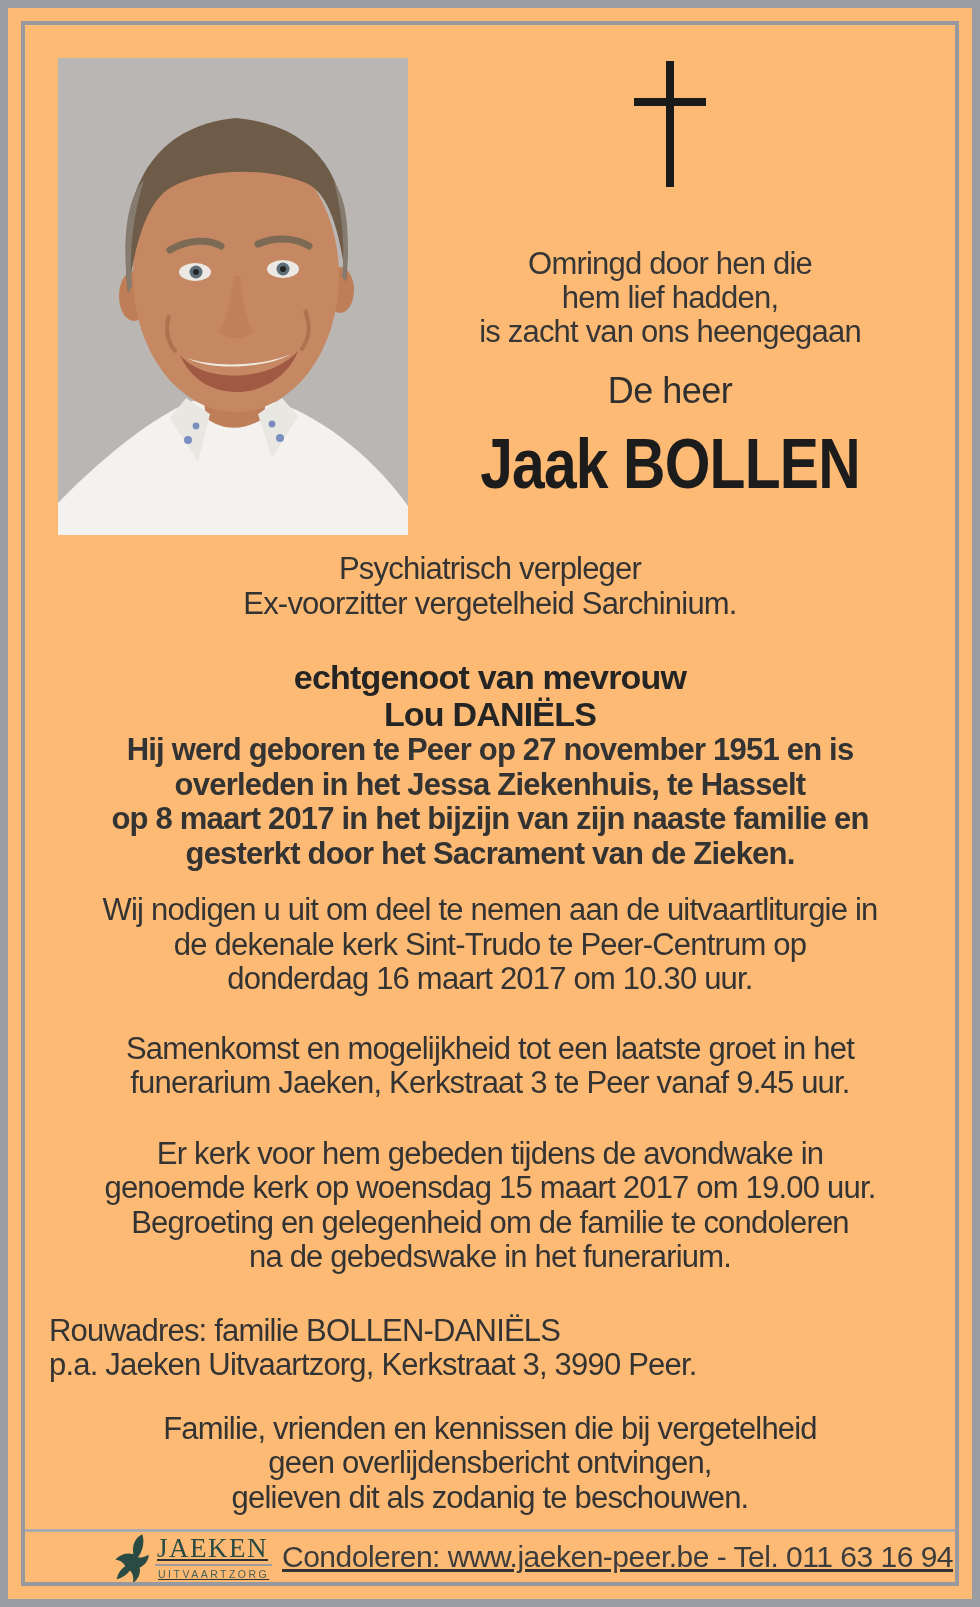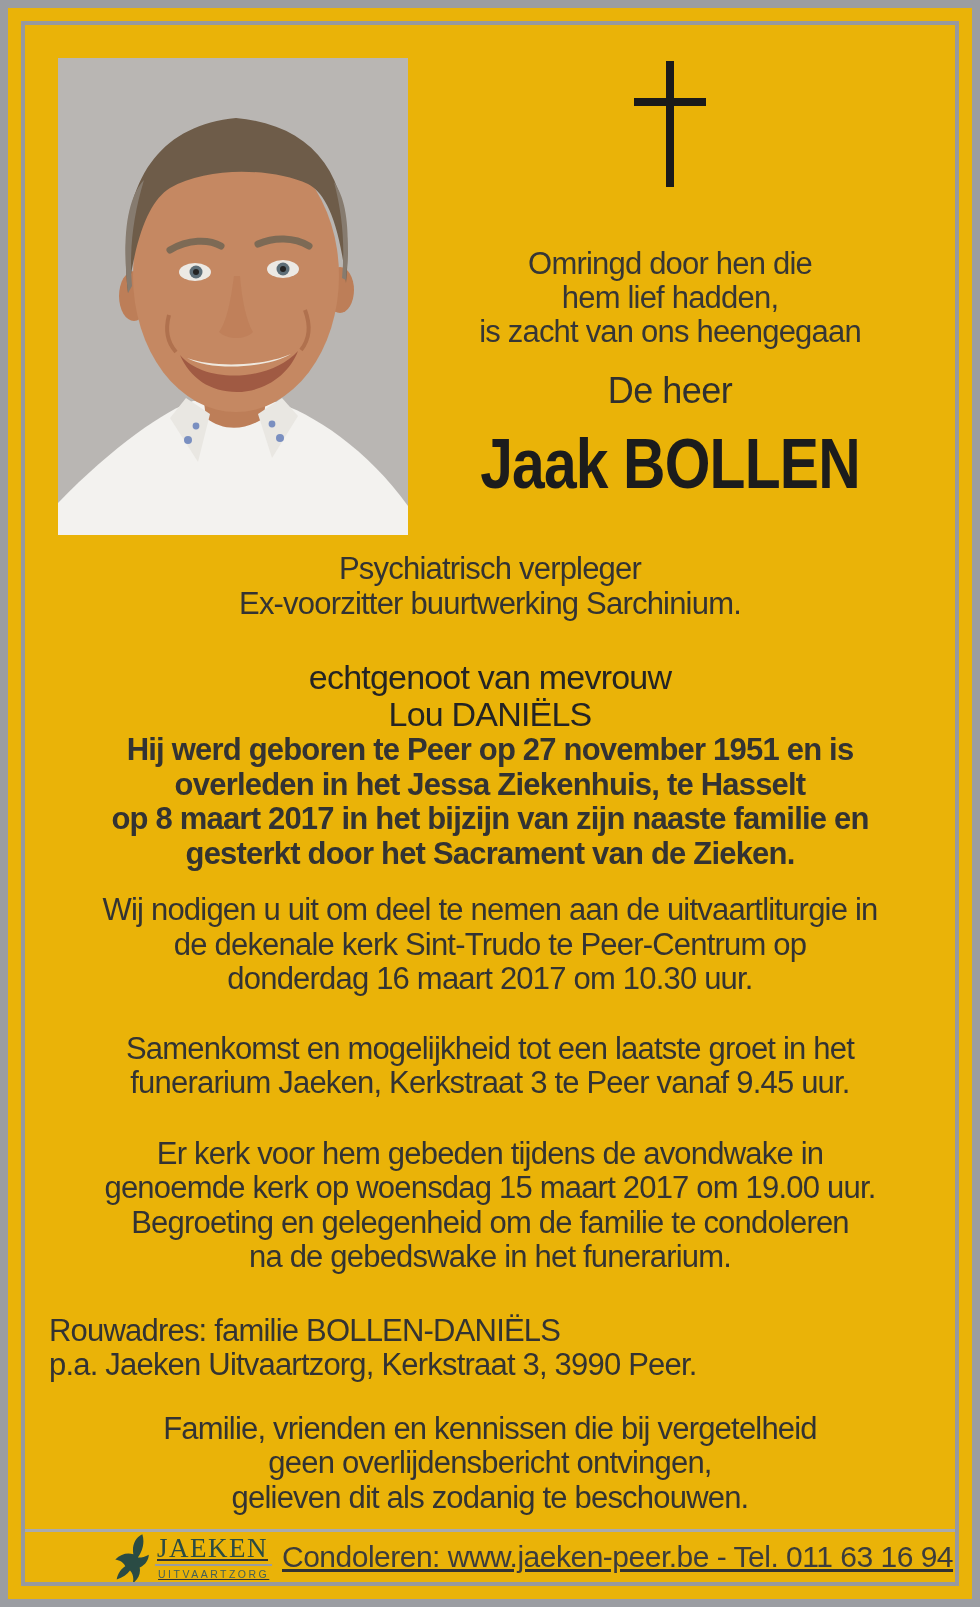--- a/index.html
+++ b/index.html
@@ -3,21 +3,21 @@
 <meta charset="utf-8">
 <style>
   * { margin: 0; padding: 0; box-sizing: border-box; }
   html, body { background: #ffffff; }
   body { width: 980px; height: 1607px; font-family: "Liberation Sans", sans-serif; color: #333333; }
 
   .page {
     width: 980px; height: 1607px;
     border: 8px solid #9b9da2;
     padding: 13px;
-    background: #eab308;
+    background: #fdba74;
   }
   .inner {
     width: 100%; height: 100%;
     border: 4px solid #97999e;
     display: flex; flex-direction: column;
     overflow: hidden;
   }
 
   
   .top-section { position: relative; height: 515px; flex: 0 0 auto; }
@@ -36,21 +36,21 @@
   .intro { margin-top: 60px; font-size: 31px; line-height: 34px; letter-spacing: -0.8px; color: #363636; }
   .salutation { margin-top: 22px; font-size: 36px; line-height: 40px; letter-spacing: -0.5px; color: #303030; }
   .deceased-name { margin-top: 16px; font-size: 70px; line-height: 74px; font-weight: bold; color: #1c1c1c; white-space: nowrap; }
   .deceased-name span { display: inline-block; transform: scaleX(0.84); transform-origin: center; letter-spacing: -1px; }
 
   
   .centered { text-align: center; }
   .line { font-size: 31px; line-height: 34.5px; letter-spacing: -0.8px; color: #333333; }
   .titles { margin-top: 12px; }
   .spouse { margin-top: 38px; }
-  .spouse .line { font-size: 34px; line-height: 37px; font-weight: normal; letter-spacing: -0.8px; color: #242424; }
+  .spouse .line { font-size: 34px; line-height: 37px; font-weight: bold; letter-spacing: -0.8px; color: #242424; }
   .para-a { margin-top: 0; font-weight: bold; }
   .para-b { margin-top: 22px; }
   .para-c { margin-top: 35px; }
   .para-d { margin-top: 36px; }
 
   .mourning-address { margin-top: 39px; text-align: left; padding-left: 24px; }
   .notice { margin-top: 29px; text-align: center; }
 
   
   .footer {
@@ -135,21 +135,21 @@
           <div class="intro-line">hem lief hadden,</div>
           <div class="intro-line">is zacht van ons heengegaan</div>
         </div>
         <div class="salutation">De heer</div>
         <div class="deceased-name"><span>Jaak BOLLEN</span></div>
       </div>
     </div>
 
     <div class="centered titles">
       <div class="line">Psychiatrisch verpleger</div>
-      <div class="line">Ex-voorzitter buurtwerking Sarchinium.</div>
+      <div class="line">Ex-voorzitter vergetelheid Sarchinium.</div>
     </div>
 
     <div class="centered spouse">
       <div class="line">echtgenoot van mevrouw</div>
       <div class="line">Lou DANIËLS</div>
     </div>
 
     <div class="centered para-a">
       <div class="line">Hij werd geboren te Peer op 27 november 1951 en is</div>
       <div class="line">overleden in het Jessa Ziekenhuis, te Hasselt</div>

